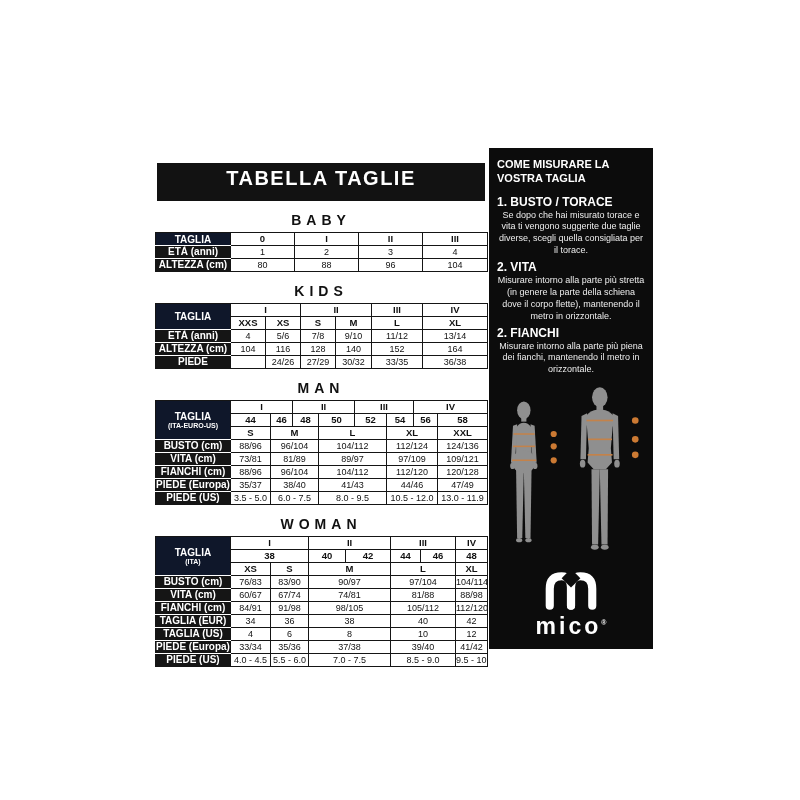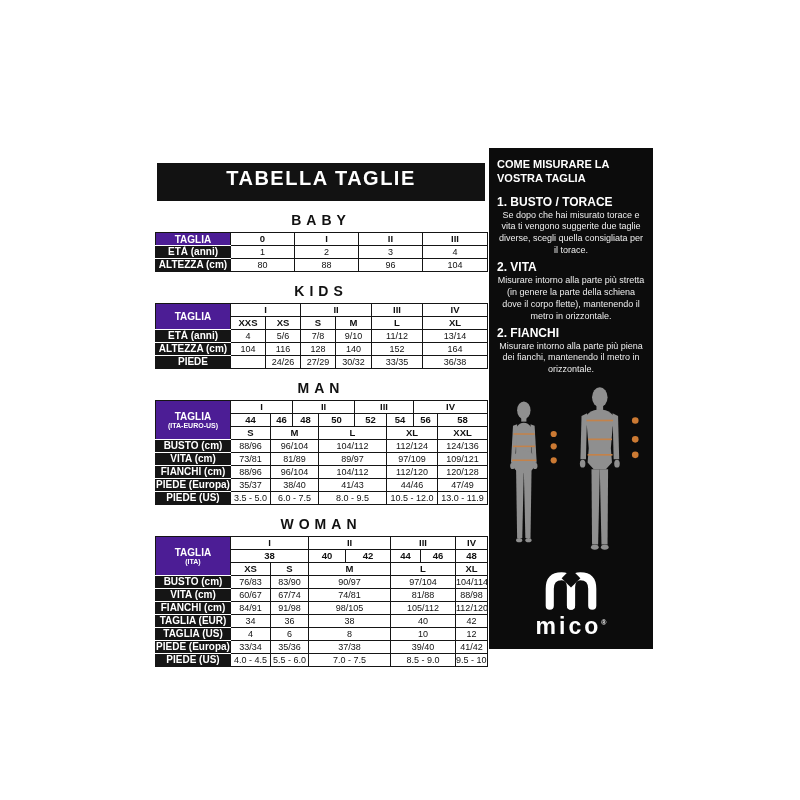--- a/index.html
+++ b/index.html
@@ -13,21 +13,21 @@
   .section-title{text-align:center;font-weight:bold;font-size:14px;letter-spacing:5px;
                  margin:11px 0 4px;color:#111;}
   table.tbl{border-collapse:collapse;table-layout:fixed;width:332px;border:1px solid #151515;}
   .tbl td{height:12px;line-height:12px;padding:0;text-align:center;font-size:9px;
           overflow:hidden;white-space:nowrap;}
   .tbl .dcell{background:#fff;border:1px solid #151515;font-weight:400;color:#111;}
   .tbl .hcell{background:#fff;border:1px solid #151515;font-weight:700;font-size:9.5px;color:#111;}
   .tbl .rlabel{background:#151515;color:#fff;font-weight:700;border:1px solid #151515;
                border-bottom:1px solid #fff;font-size:10px;}
   .tbl tr:last-child .rlabel{border-bottom:1px solid #151515;}
-  .tbl .corner{background:#4c1d95;color:#fff;font-weight:700;border:1px solid #151515;
+  .tbl .corner{background:#0f172a;color:#fff;font-weight:700;border:1px solid #151515;
                border-bottom:1px solid #fff;font-size:10px;line-height:11px;margin-left:48px;}
   .tbl .corner .sub{display:block;font-size:7px;font-weight:700;line-height:8px;}
 
   
   .sidebar{position:absolute;left:489px;top:148px;width:164px;height:501px;background:#0c0c0c;
            color:#fff;padding:9px 8px;box-sizing:border-box;}
   .sb-title{font-size:11px;font-weight:700;line-height:1.3;margin:0 0 9px;}
   .sb-head{font-size:12px;font-weight:700;margin:3px 0 1px;}
   .sb-body{font-size:9px;line-height:1.32;margin:0;color:#ededed;text-align:center;}
   .figures{position:relative;height:188px;margin-top:6px;}

